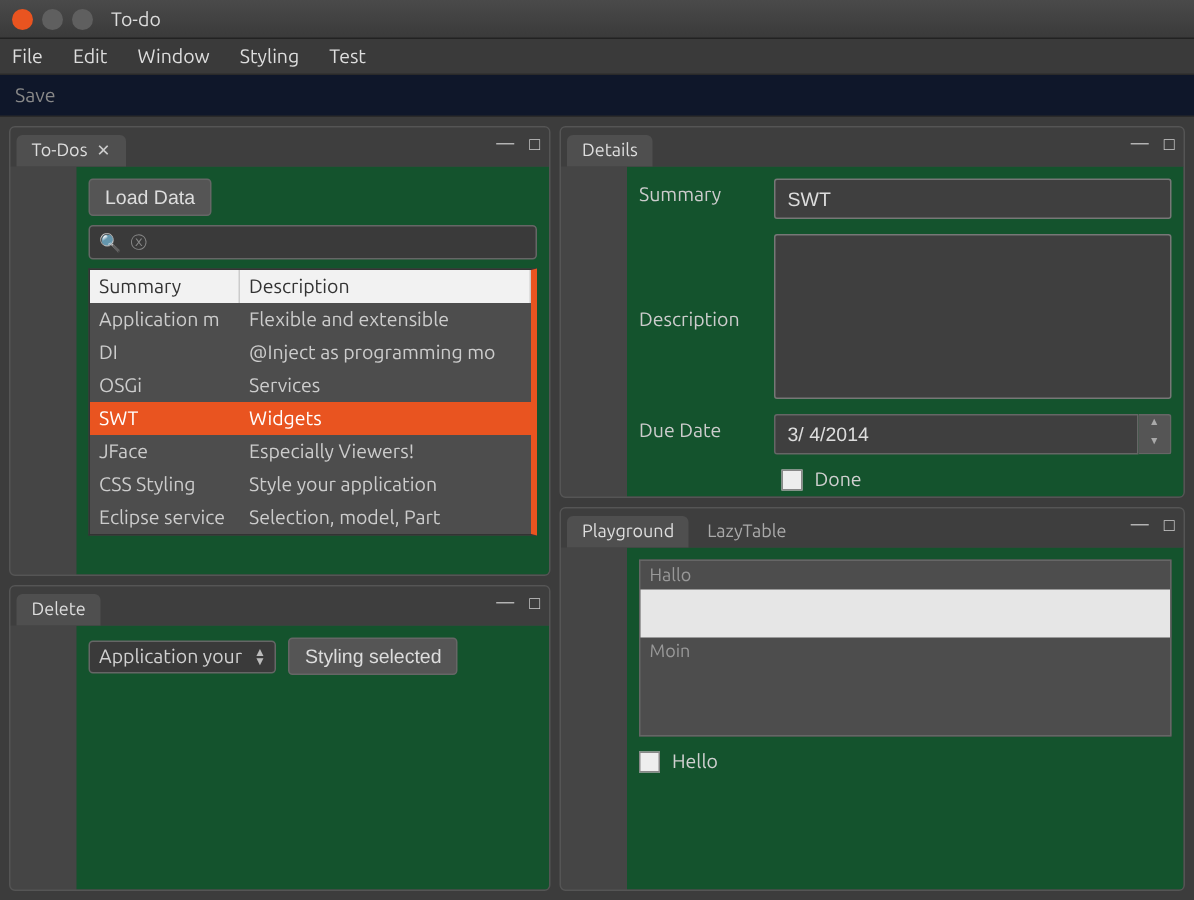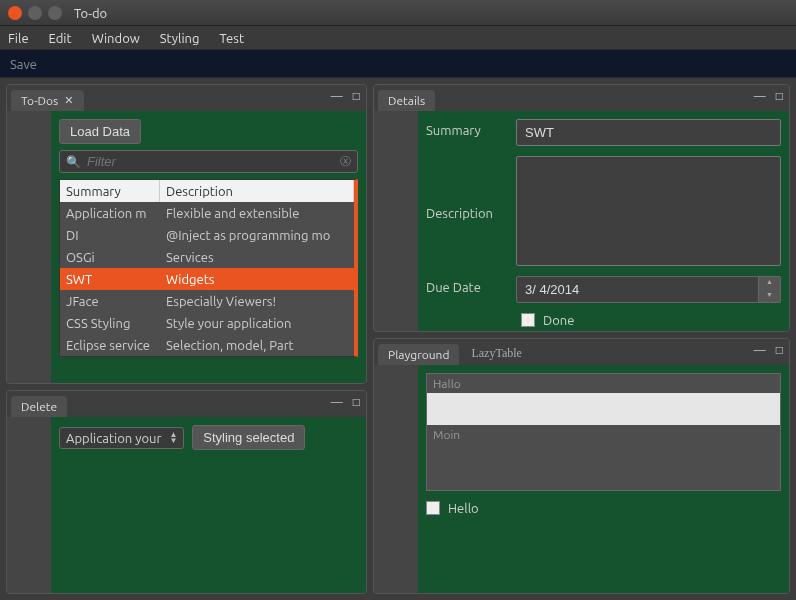--- a/index.html
+++ b/index.html
@@ -76,21 +76,21 @@
     .tab {
       padding: 4px 10px;
       background: #4f4f4f;
       border-radius: 4px 4px 0 0;
       margin-right: 2px;
       display:flex; align-items:center; gap:6px;
       font-size: 12px;
       color:#ddd;
       cursor:default;
     }
-    .tab.inactive { background: transparent; color:#aaa;font-family:Liberation Serif, serif; }
+    .tab.inactive { background: transparent; color:#aaa; }
     .tab-close { font-size: 11px; color:#ccc; }
     .panel-ctrl {
       position:absolute; right:6px; top:4px;
       display:flex; gap:10px;
       color:#ccc; font-size:12px;
     }
     .panel-body {
       flex:1;
       padding: 8px;
       background: #14532d;
@@ -204,21 +204,20 @@
           <span>—</span>
           <span>□</span>
         </div>
       </div>
       <div class="panel-body">
         <div>
           <button class="btn">Load Data</button>
         </div>
         <div class="filter-wrap">
           <span class="search-glyph">🔍</span>
-          <input type="text" placeholder="Filter" style="">
           <span class="clear-glyph">ⓧ</span>
         </div>
         <div class="table">
           <div class="thead">
             <div class="cell c-sum">Summary</div>
             <div class="cell c-desc">Description</div>
           </div>
           <div class="trow">
             <div class="cell c-sum">Application m</div>
             <div class="cell c-desc">Flexible and extensible</div>

